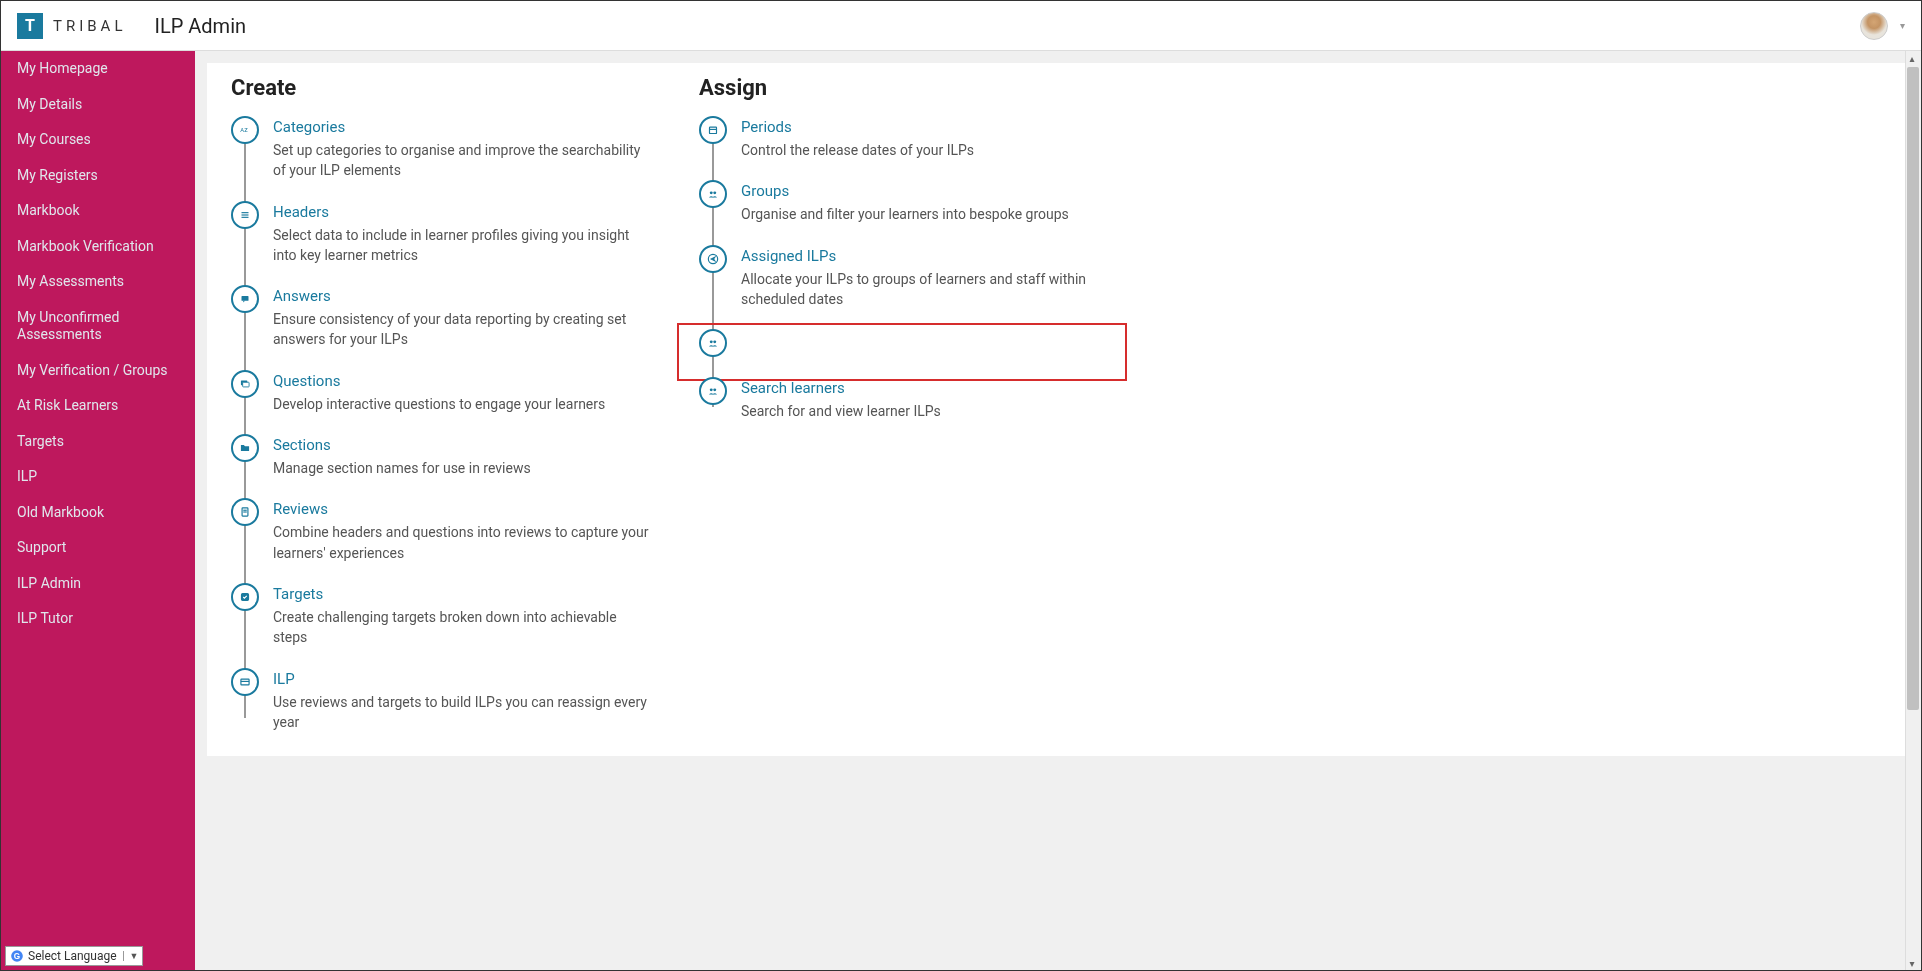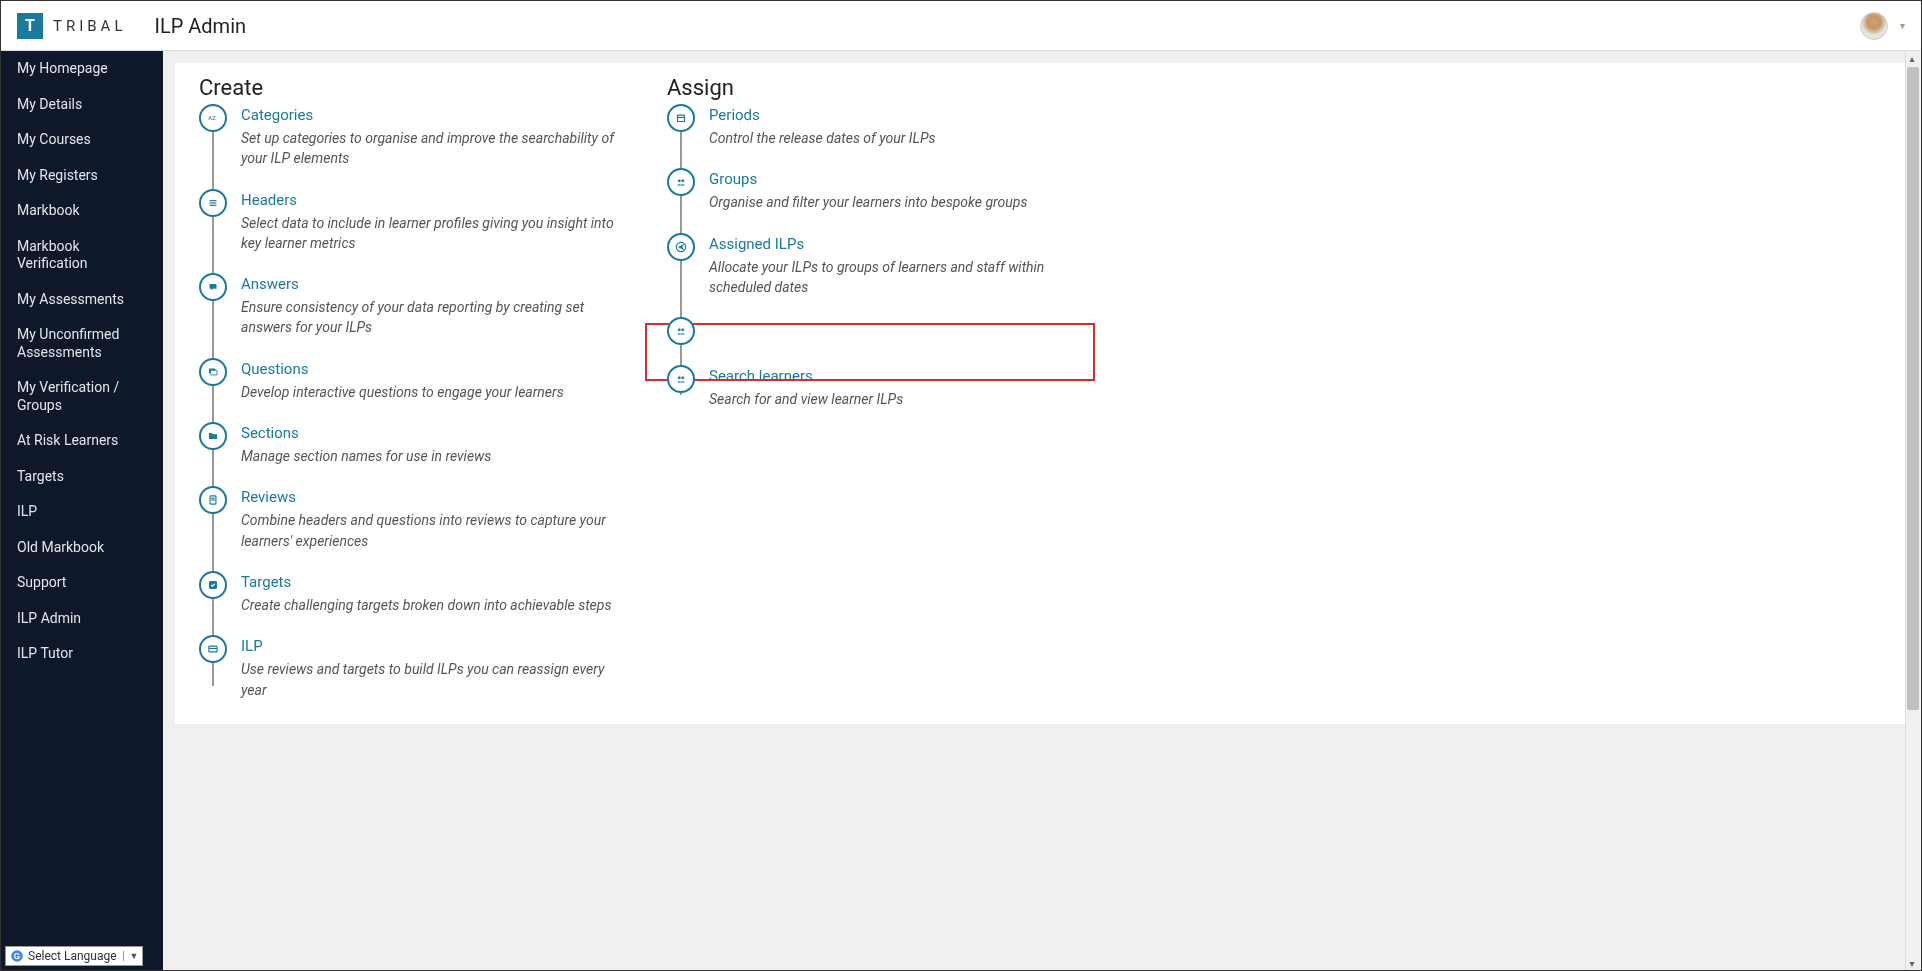--- a/index.html
+++ b/index.html
@@ -11,40 +11,40 @@
 .logo-wrap { display: flex; align-items: center; gap: 10px; }
 .logo-box { width: 26px; height: 26px; background: #1a7a9e; color: #fff; display: flex; align-items: center; justify-content: center; font-weight: bold; font-size: 16px; }
 .logo-text { letter-spacing: 4px; font-weight: 400; color: #333; font-size: 15px; }
 .page-title { margin-left: 28px; font-size: 20px; font-weight: 400; color: #222; }
 .topbar-spacer { flex: 1; }
 .avatar { width: 28px; height: 28px; border-radius: 50%; background: radial-gradient(circle at 50% 35%, #d4a574 0%, #c49464 30%, #e8e4dc 60%); border: 1px solid #ccc; }
 .dropdown-caret { margin-left: 12px; color: #999; font-size: 10px; }
 
 .body { display: flex; flex: 1; min-height: 0; }
 
-.sidebar { width: 162px; background: #0f172a; color: #e0e6ec; display: flex; flex-direction: column; }
+.sidebar { width: 194px; background: #be185d; color: #e0e6ec; display: flex; flex-direction: column; }
 .sidebar-item { padding: 9px 16px; cursor: pointer; font-size: 14px; line-height: 1.25; }
 .language-selector { margin-top: auto; background: #fff; color: #333; border: 1px solid #999; display: flex; align-items: center; font-size: 12px; padding: 2px 4px; gap: 4px; width: fit-content; margin-left: 4px; margin-bottom: 4px; }
 .g-icon { width: 14px; height: 14px; display: inline-flex; align-items: center; justify-content: center; }
 .lang-caret { border-left: 1px solid #999; padding-left: 6px; margin-left: 2px; font-size: 9px; color: #555; }
 
 .main { flex: 1; background: #f0f0f0; padding: 12px; overflow-y: auto; position: relative; }
 .content-card { background: #fff; padding: 12px 24px 24px 24px; }
 .columns { display: flex; gap: 48px; }
 .column { flex: 0 0 auto; width: 420px; }
-.section-heading { font-size: 22px; font-weight: 400; color: #222; margin-bottom: 4px; }
+.section-heading { font-size: 22px; font-weight: 700; color: #222; margin-bottom: 16px; }
 
 .timeline { position: relative; }
 .timeline-line { position: absolute; left: 13px; top: 20px; bottom: 14px; width: 2px; background: #999; }
 .timeline-item { position: relative; display: flex; align-items: flex-start; gap: 14px; padding-bottom: 20px; }
 .timeline-item:last-child { padding-bottom: 0; }
 .node-icon { width: 28px; height: 28px; border: 2px solid #1a7a9e; border-radius: 50%; background: #fff; display: flex; align-items: center; justify-content: center; color: #1a7a9e; flex-shrink: 0; z-index: 1; }
 .item-body { flex: 1; padding-top: 2px; }
 .item-title { color: #1a7a9e; font-size: 15px; font-weight: 400; margin-bottom: 4px; cursor: pointer; }
-.item-desc { color: #555; font-size: 14px; line-height: 1.45; font-style: italic; }
+.item-desc { color: #555; font-size: 14px; line-height: 1.45; }
 
 .highlight-box { border: 2px solid #d62d2d; position: absolute; pointer-events: none; }
 
 .scrollbar-track { position: absolute; right: 0; top: 0; bottom: 0; width: 16px; background: #f0f0f0; border-left: 1px solid #ddd; }
 .scrollbar-thumb { position: absolute; right: 2px; top: 2px; width: 12px; height: 70%; background: #c0c0c0; border-radius: 2px; }
 .scrollbar-arrow { position: absolute; right: 4px; width: 10px; height: 10px; color: #666; font-size: 10px; display:flex; align-items:center; justify-content:center; }
 .scrollbar-arrow.up { top: 2px; }
 .scrollbar-arrow.down { bottom: 2px; }
 
 svg { width: 14px; height: 14px; }

